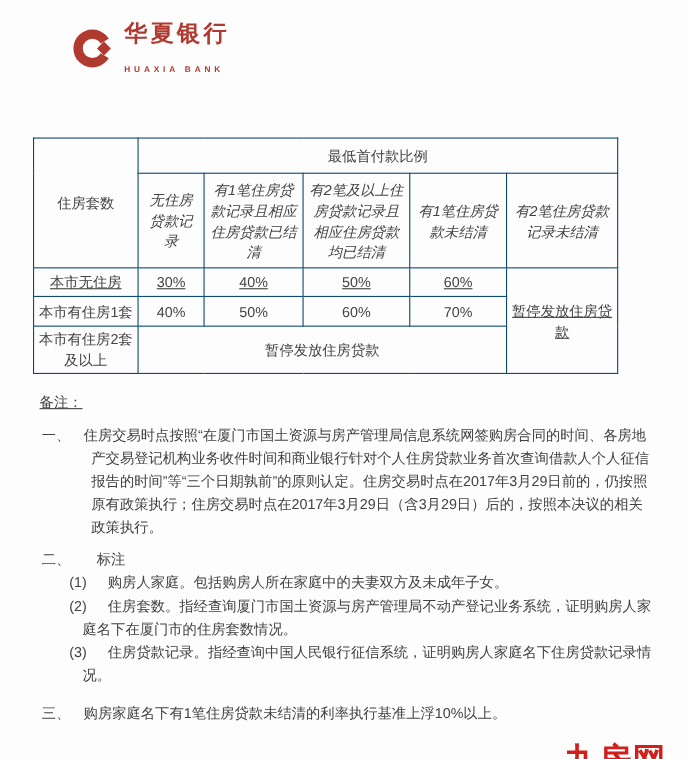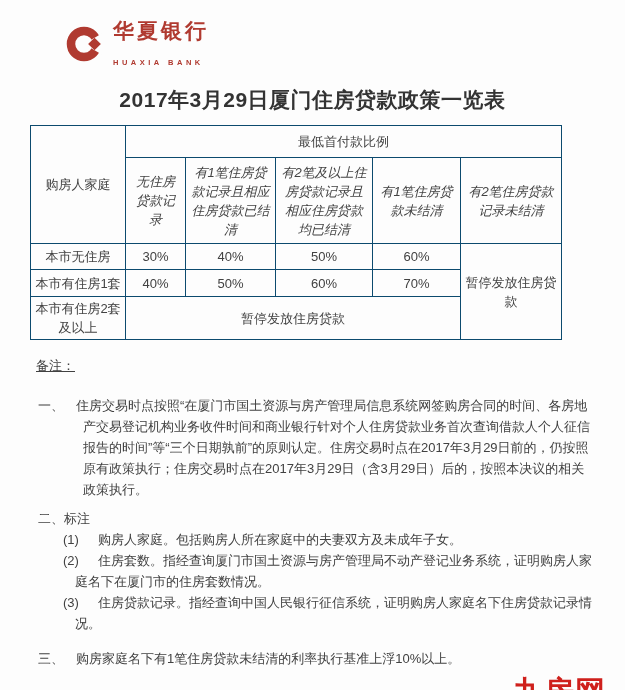--- a/index.html
+++ b/index.html
@@ -17,34 +17,34 @@
   .title { position:absolute; left:0; top:86px; width:625px; text-align:center;
            font-size:21px; font-weight:bold; color:#333; letter-spacing:0.5px; }
 
   
   table.policy { position:absolute; left:30px; top:125px; border-collapse:collapse;
                  table-layout:fixed; width:531px; font-size:13px; color:#424242; }
   table.policy td { border:1px solid #0c4a6e; text-align:center; vertical-align:middle;
                     padding:2px 4px; line-height:19px; }
   tr.r1 { height:32px; }
   tr.r2 { height:86px;font-style:italic; }
-  tr.r3 { height:26px; }
+  tr.r3 { height:26px;text-decoration:underline; }
   tr.r4 { height:27px;margin-left:48px; }
   tr.r5 { height:40px; }
 
   
   .notes { position:absolute; left:36px; top:355px; width:557px;
            font-size:13px; line-height:21px; color:#414141; }
-  .notes-heading { margin-bottom:19px;text-decoration:underline; }
+  .notes-heading { margin-bottom:9px;text-decoration:underline; }
   .note-para { position:relative; }
   .note-para .num { position:absolute; left:2px; top:0; }
   .note-para .text { margin-left:47px; text-indent:-7px; }
   .note2-head { position:relative; margin-top:8px; }
   .note2-head .num { position:absolute; left:2px; top:0; }
-  .note2-head .text { margin-left:28px; }
+  .note2-head .text { margin-left:52px; }
   .note-item { position:relative; margin-left:27px; }
   .note-item .num { position:absolute; left:0; top:0; }
   .note-item .text { margin-left:12px; text-indent:23px; }
   .note3 { margin-top:14px; }
 
   
   .watermark { position:absolute; left:513px; top:677px; width:108px; text-align:left; }
   .watermark .site-name { font-size:30px; font-weight:bold; color:#cf201c;
                           line-height:30px; letter-spacing:1px; font-family:"Liberation Sans",sans-serif; }
   .watermark .site-url { font-size:11px; color:#cc2a24; margin-top:16px; letter-spacing:0px; }
@@ -59,34 +59,33 @@
       <circle cx="18" cy="19" r="13" fill="none" stroke="#b03a30" stroke-width="8.5"></circle>
       <path d="M18,19 L40,6 L40,32 Z" fill="#fdfdfd"></path>
       <rect x="24" y="14.5" width="9" height="9" fill="#b03a30" transform="rotate(45 28.5 19)"></rect>
     </svg>
     <div class="brand-text">
       <div class="cn">华夏银行</div>
       <div class="en">HUAXIA BANK</div>
     </div>
   </div>
 
-  <div class="title">2017年3月29日厦门住房贷款政策一览表</div>
 
   <table class="policy">
     <colgroup>
       <col style="width:95px">
         <col style="width:60px">
         <col style="width:90px">
       <col style="width:97px">
         <col style="width:88px">
         <col style="width:101px">
     </colgroup>
     <tbody>
       <tr class="r1">
-        <td rowspan="2">购房人家庭</td>
+        <td rowspan="2">住房套数</td>
         <td colspan="5">最低首付款比例</td>
       </tr>
       <tr class="r2">
         <td>无住房贷款记录</td>
         <td>有1笔住房贷款记录且相应住房贷款已结清</td>
         <td>有2笔及以上住房贷款记录且相应住房贷款均已结清</td>
         <td>有1笔住房贷款未结清</td>
         <td>有2笔住房贷款记录未结清</td>
       </tr>
       <tr class="r3">

